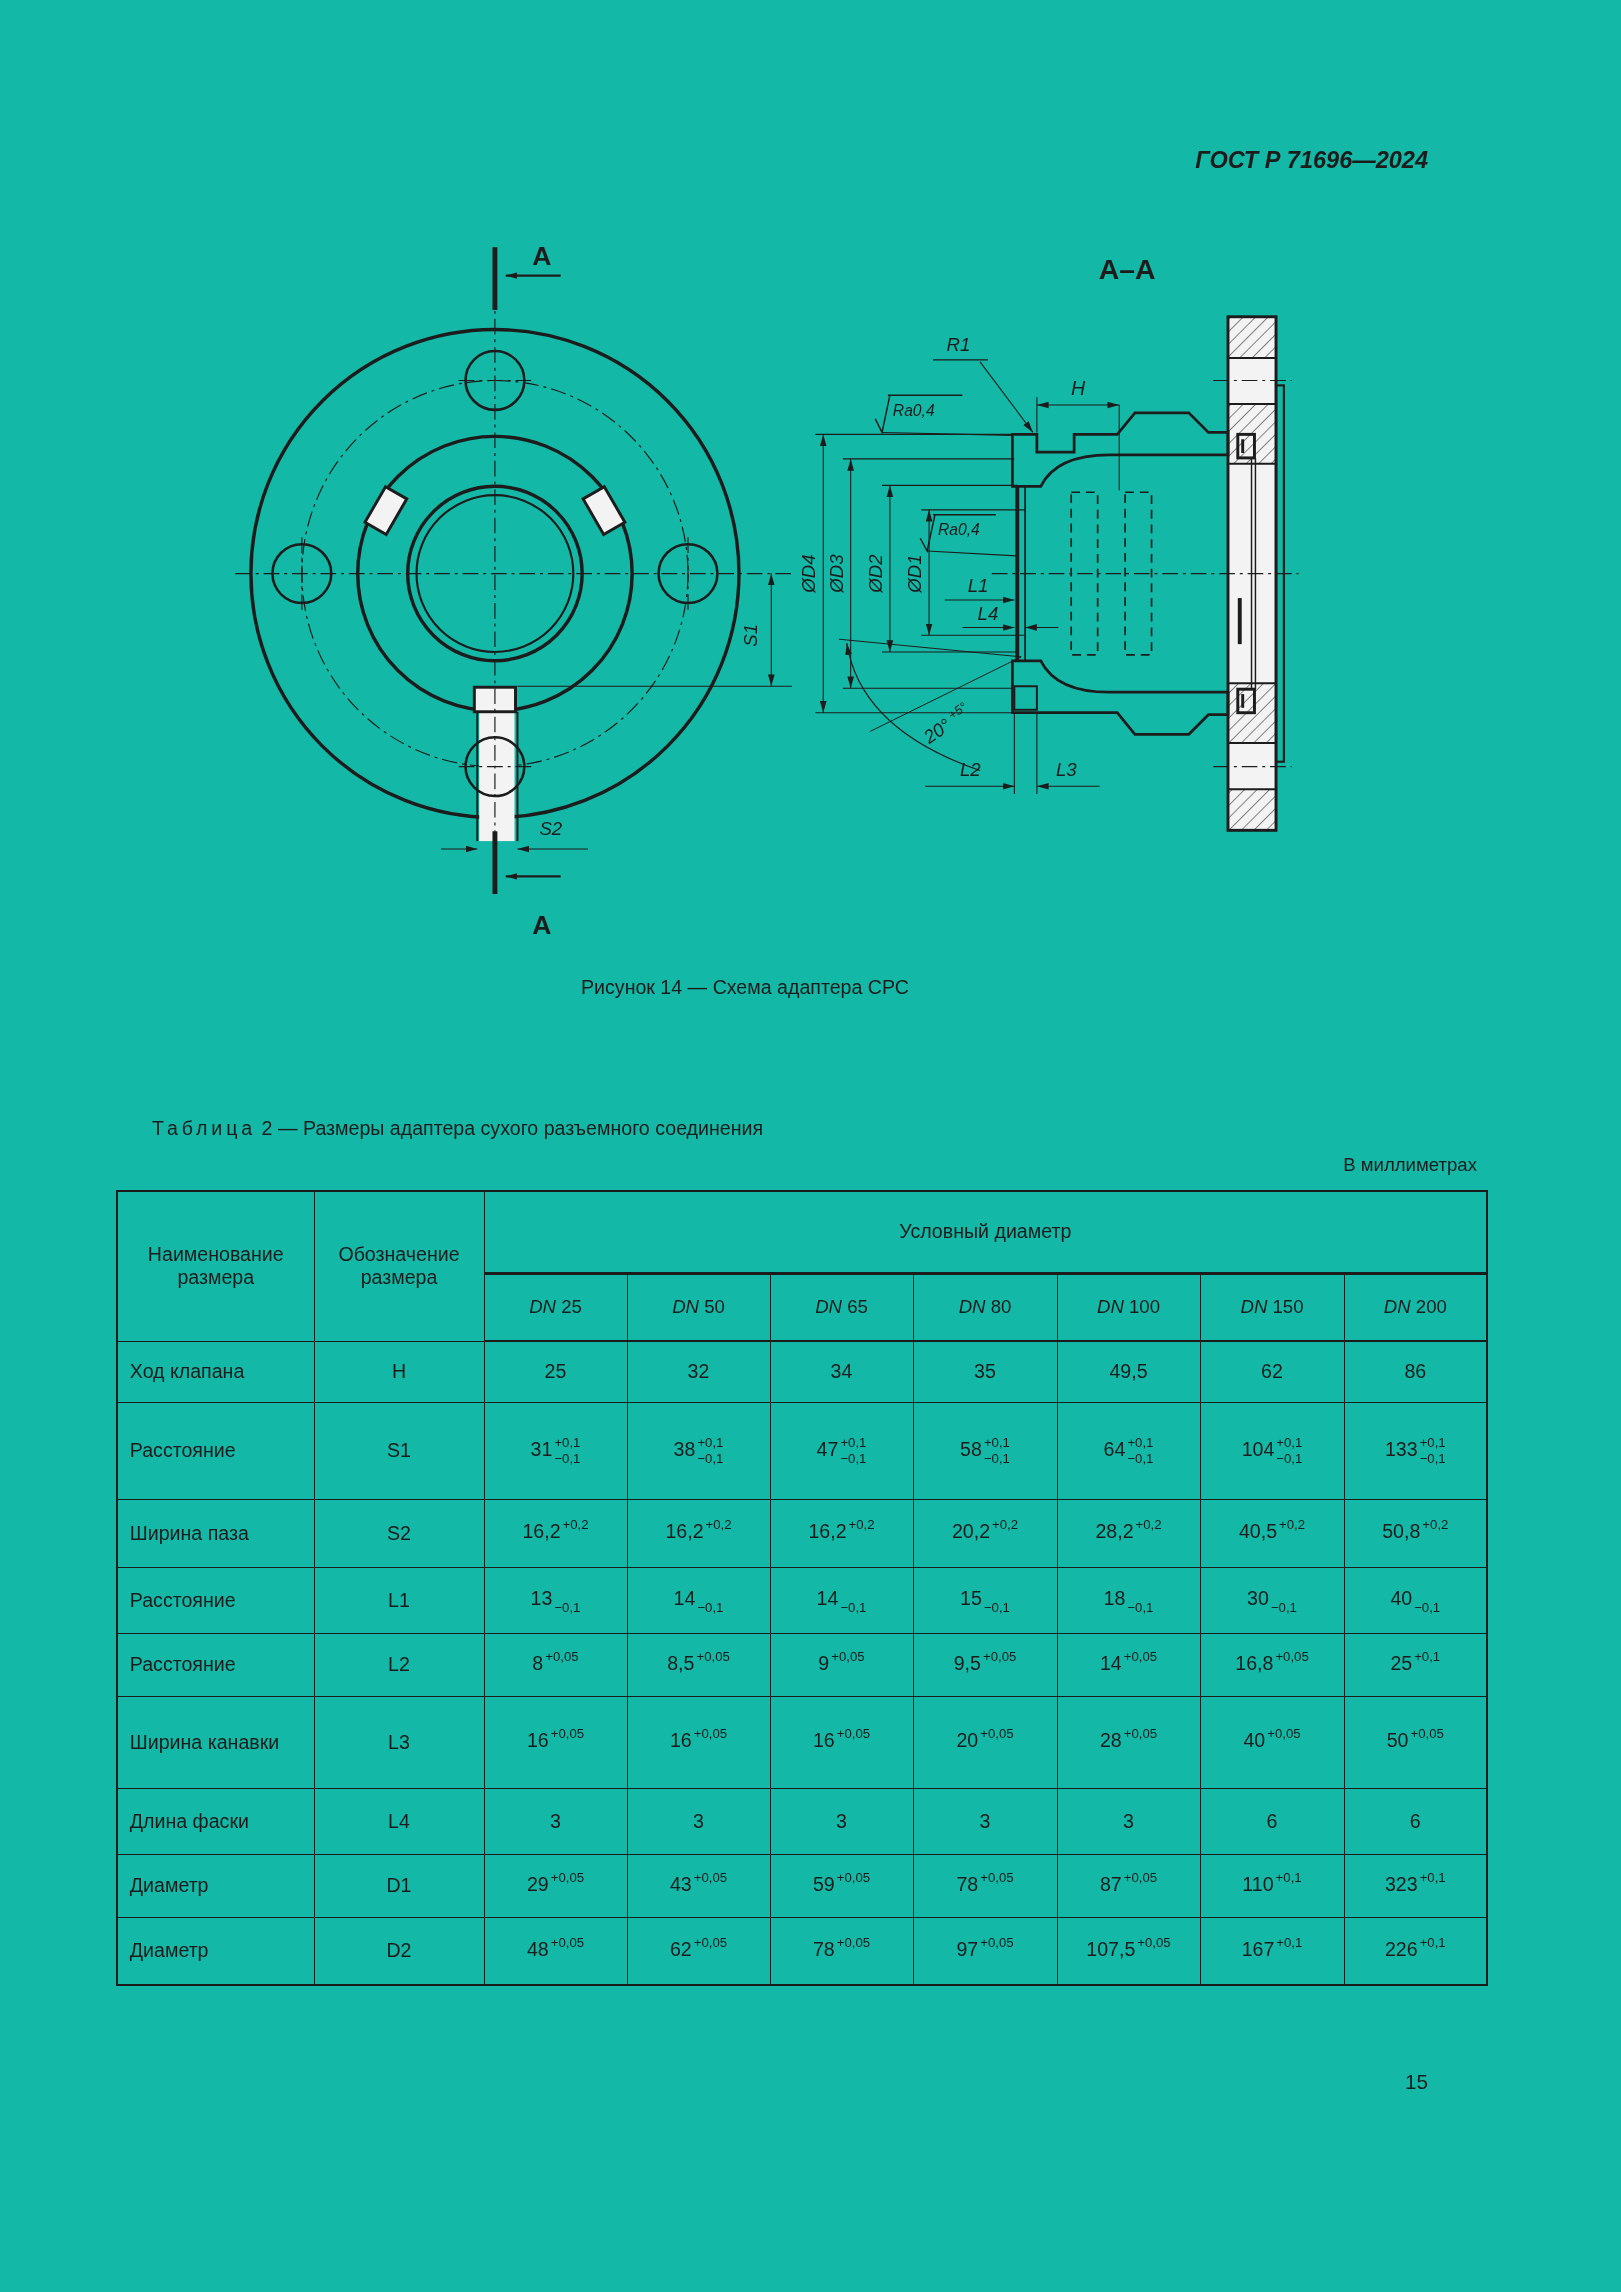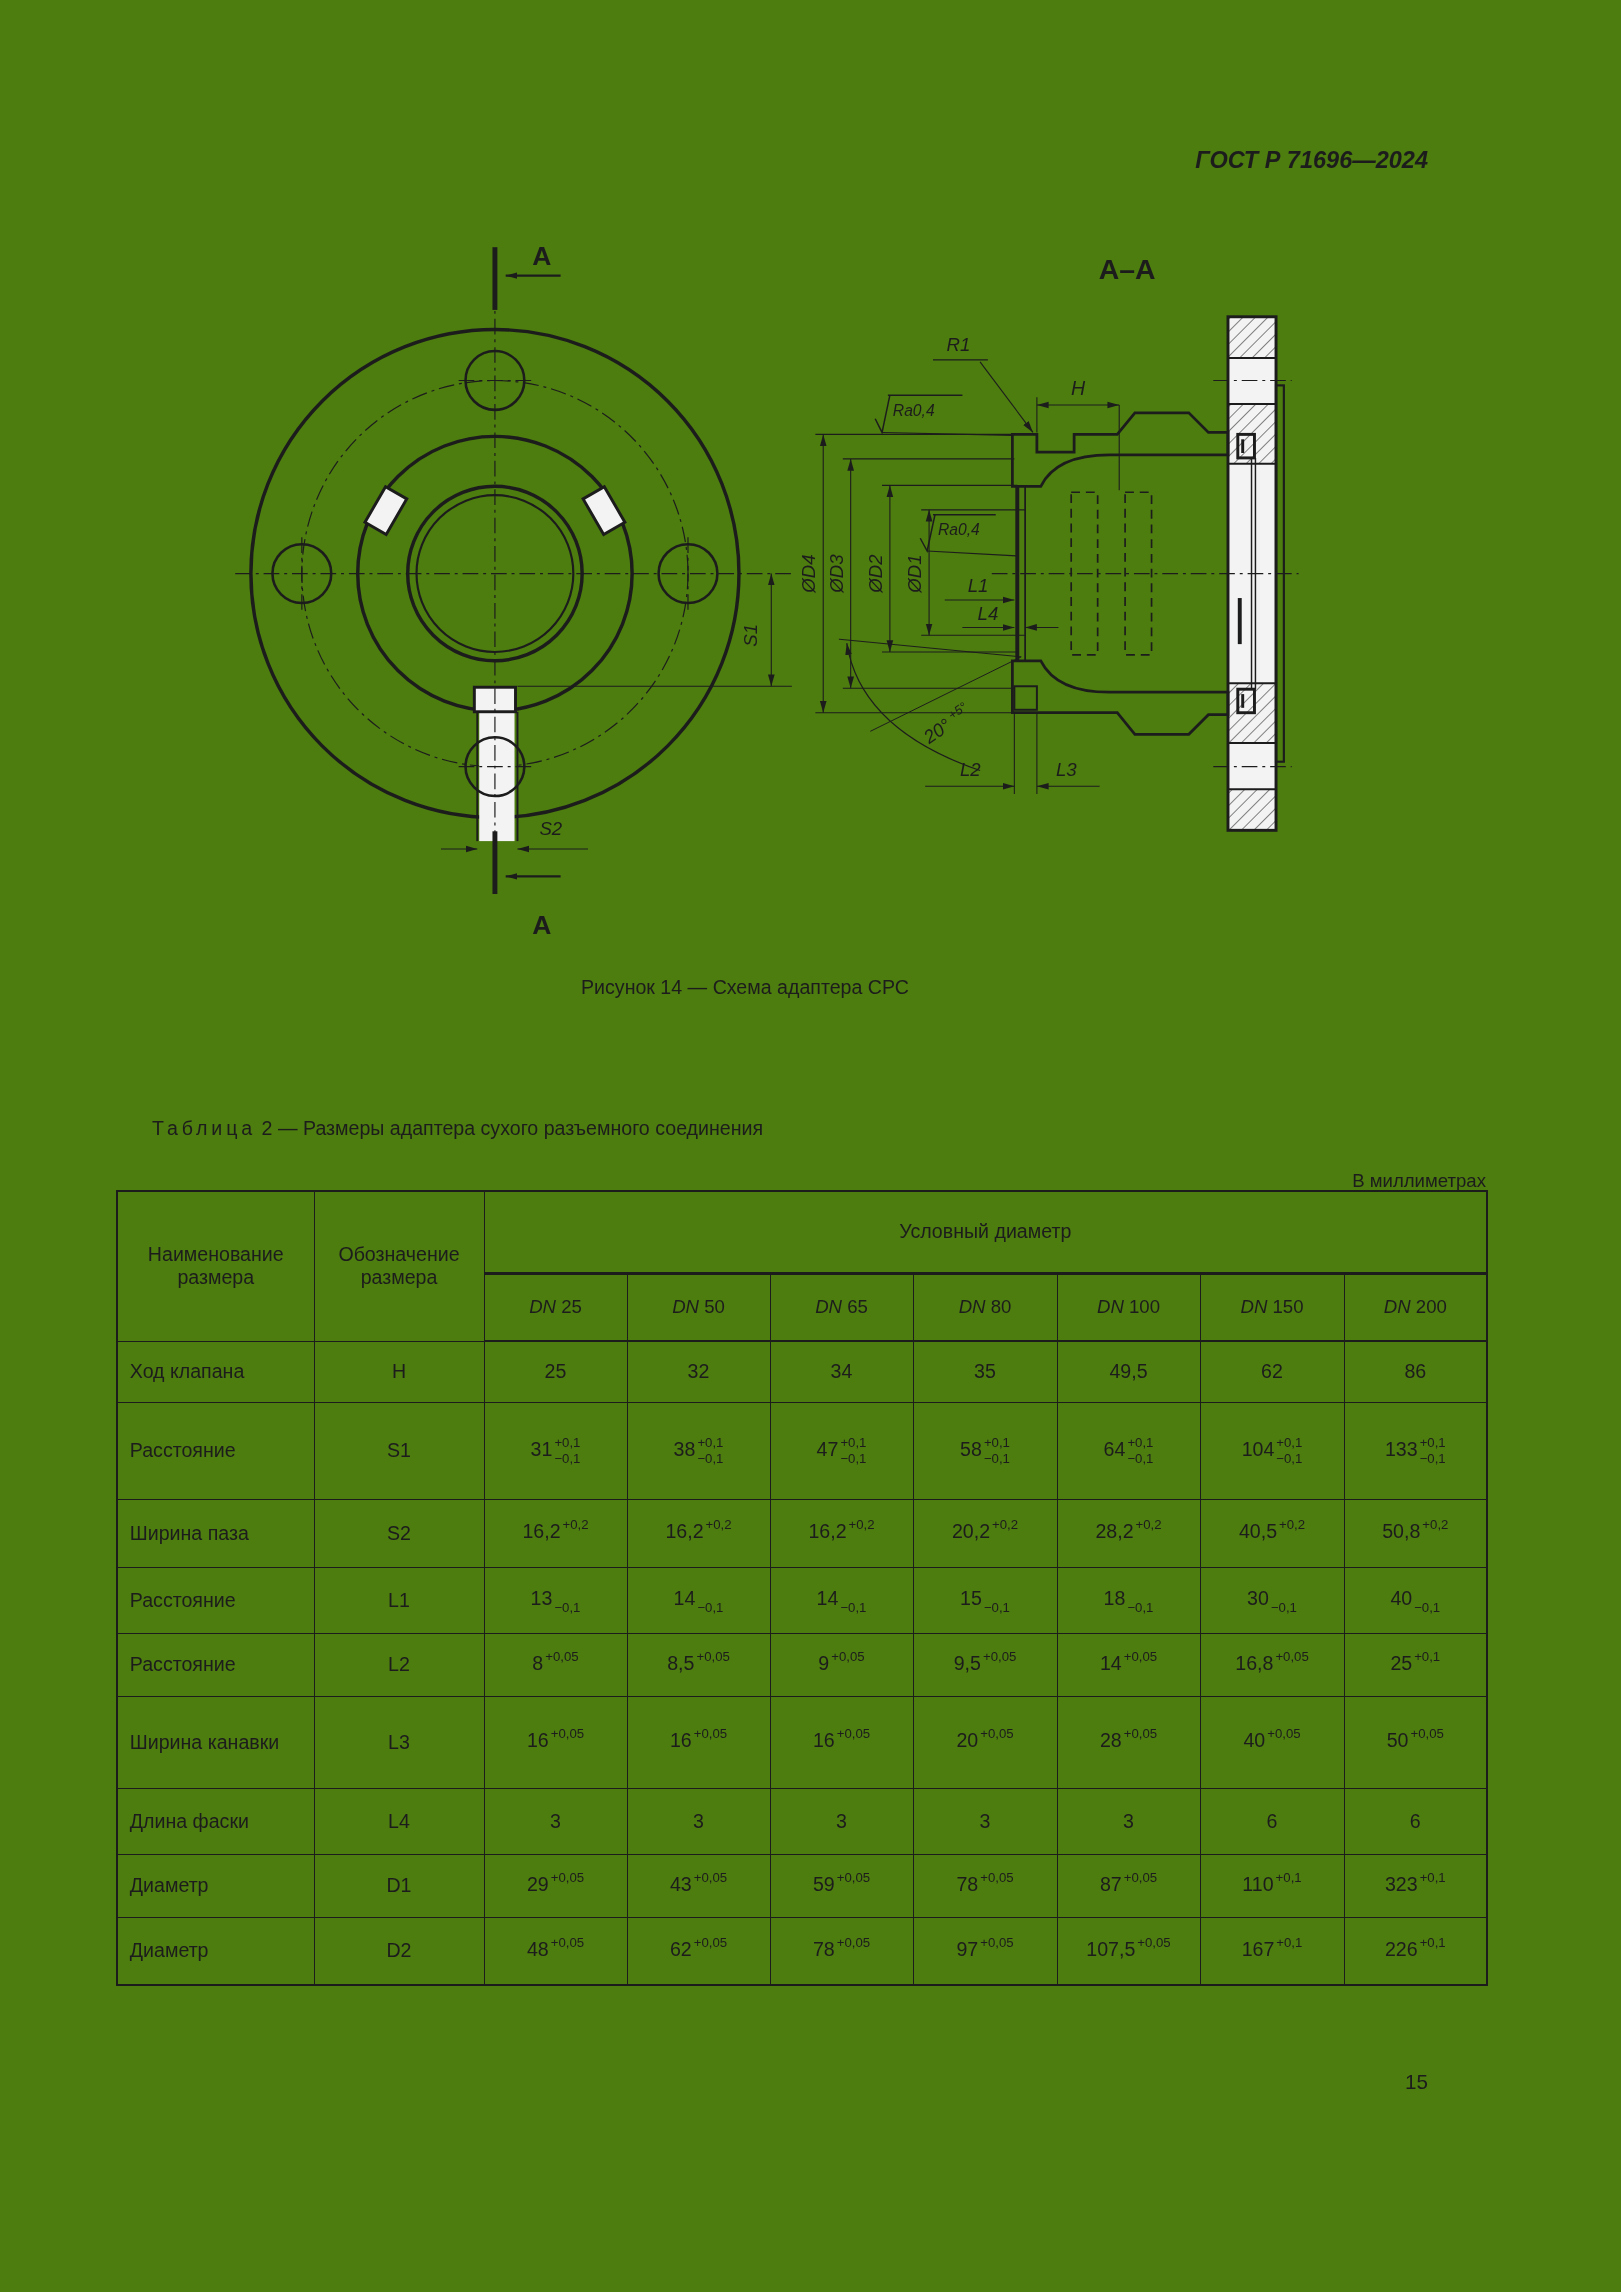--- a/index.html
+++ b/index.html
@@ -1,22 +1,22 @@
 <!DOCTYPE html>
 <html><head>
 <meta charset="utf-8">
 <style>
   html,body{margin:0;padding:0;background:#e8e8e8;}
-  .page{position:relative;width:1621px;height:2293px;background:#4d7c0f;color:#1c1c1c;
+  .page{position:relative;width:1621px;height:2293px;background:#14b8a6;color:#1c1c1c;
         font-family:"Liberation Sans",sans-serif;overflow:hidden;margin:0 auto;}
   .doc-header{position:absolute;top:147px;right:193px;font-size:23.5px;font-weight:bold;font-style:italic;}
   .fig-caption{position:absolute;top:976px;left:0;width:1490px;text-align:center;font-size:19.6px;}
   .tbl-title{position:absolute;top:1117px;left:116px;font-size:19.6px;}
   .tbl-title .spaced{letter-spacing:3.9px;margin-left:36px;}
-  .units-note{position:absolute;top:1154px;left:116px;width:1370px;text-align:right;font-size:18.6px;margin-top:16px;}
+  .units-note{position:absolute;top:1154px;left:107px;width:1370px;text-align:right;font-size:18.6px;}
   .tbl-wrap{position:absolute;top:1190px;left:116px;}
   table{border-collapse:collapse;table-layout:fixed;width:1370px;border:2.9px solid #1c1c1c;}
   th,td{border:1.7px solid #1c1c1c;font-weight:normal;font-size:19.6px;text-align:center;
         padding:0;vertical-align:middle;}
   th.group-cell{border-bottom:3.3px solid #1c1c1c;}
   tr.dn-row th{border-bottom:2.5px solid #1c1c1c;font-size:18.6px;}
   td.name-cell{text-align:left;padding-left:11.8px;padding-right:5.9px;}
   .dn-prefix{font-style:italic;}
   .tol{display:inline-flex;flex-direction:column;vertical-align:middle;margin-left:2px;
        font-size:13.2px;line-height:1.18;text-align:left;}

